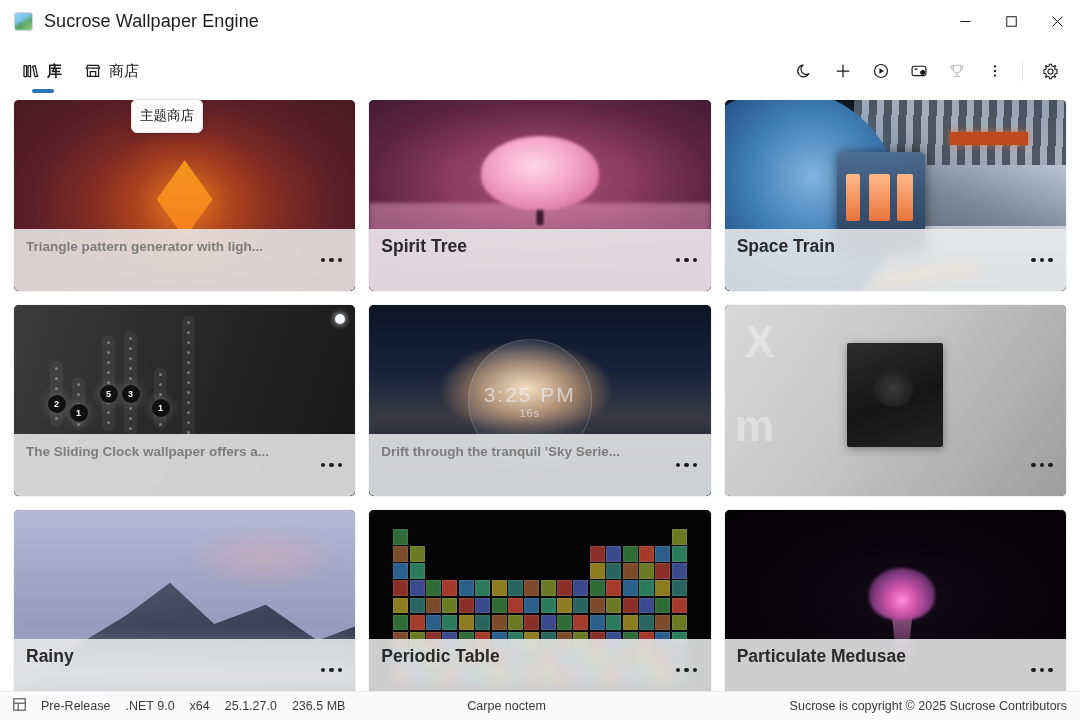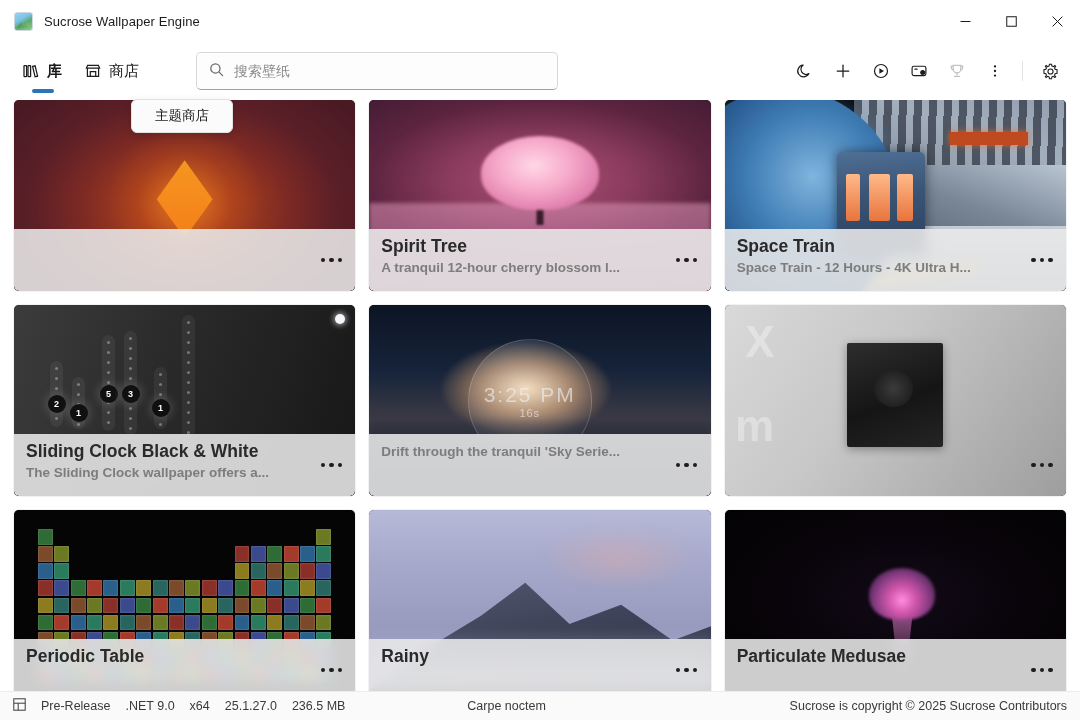--- a/index.html
+++ b/index.html
@@ -26,21 +26,21 @@
     width: 19px; height: 19px; border-radius: 3px;
     background: linear-gradient(150deg,#9ad1f2 0%,#7fc4ea 35%,#5aa86f 60%,#8fd07e 100%);
     border: 1px solid #cfd8de;
     position: relative; overflow: hidden;
   }
   .app-icon:after{
     content:""; position:absolute; left:2px; bottom:2px; width:14px; height:7px;
     background: linear-gradient(90deg,#4d8f5a,#7ec27a);
     clip-path: polygon(0 100%, 28% 30%, 52% 72%, 74% 18%, 100% 100%);
   }
-  .app-title { font-size: 13px; color: #1c1c1c; letter-spacing: .1px; }
+  .app-title { font-size: 18px; color: #1c1c1c; letter-spacing: .1px; }
 
   .tb-spacer { flex: 1; }
   .win-controls { display: flex; height: 42px; }
   .win-btn {
     width: 46px; height: 42px;
     display: flex; align-items: center; justify-content: center;
     cursor: default;
   }
   .win-btn svg { display: block; }
 
@@ -97,21 +97,21 @@
   .act-sep { width: 1px; height: 20px; background: #e2e2e2; margin: 0 7px; }
 
   
   .tooltip {
     position: absolute;
     left: 131px; top: 99px;
     background: #fbfbfb;
     border: 1px solid #e2e2e2;
     border-radius: 6px;
     box-shadow: 0 3px 9px rgba(0,0,0,.14);
-    padding: 7px 23px;
+    padding: 7px 8px;
     font-size: 13.5px;
     color: #191919;
     z-index: 60;
     white-space: nowrap;
   }
 
   
   .content {
     flex: 1;
     position: relative;
@@ -408,31 +408,20 @@
           <svg width="18" height="18" viewBox="0 0 18 18" fill="none" stroke="#1b1b1b" stroke-width="1.2">
             <path d="M2.4 6.2 L3.6 3.3 L14.4 3.3 L15.6 6.2 Z"></path>
             <path d="M3.4 6.2 L3.4 14.4 L14.6 14.4 L14.6 6.2"></path>
             <path d="M6.3 14.4 L6.3 9.6 L11.7 9.6 L11.7 14.4"></path>
           </svg>
         </span>
         <span class="nt-label">商店</span>
       </div>
     </div>
 
-    <div class="search-wrap">
-      <div class="searchbox">
-        <span>
-          <svg width="15" height="15" viewBox="0 0 15 15" fill="none" stroke="#6a6a6a" stroke-width="1.25">
-            <circle cx="6.4" cy="6.4" r="4.6"></circle>
-            <line x1="9.9" y1="9.9" x2="13.6" y2="13.6" stroke-linecap="round"></line>
-          </svg>
-        </span>
-        <input type="text" placeholder="搜索壁纸" style="">
-      </div>
-    </div>
 
     <div class="tb-actions">
       <div class="act">
         <svg width="18" height="18" viewBox="0 0 18 18" fill="none" stroke="#1b1b1b" stroke-width="1.2" stroke-linejoin="round">
           <path d="M12.9 11.6 A5.9 5.9 0 1 1 7.2 3.1 A4.7 4.7 0 0 0 12.9 11.6 Z"></path>
         </svg>
       </div>
       <div class="act">
         <svg width="18" height="18" viewBox="0 0 18 18" stroke="#1b1b1b" stroke-width="1.25" stroke-linecap="round">
           <line x1="9" y1="3.2" x2="9" y2="14.8"></line>
@@ -480,36 +469,36 @@
 
   <div class="tooltip">主题商店</div>
 
   <div class="content">
     <div class="grid" id="card-grid">
         <div class="card">
           <div class="thumb t-triangles">
             <div class="glow"></div>
           </div>
           <div class="card-footer">
+            <div class="card-desc">Triangle pattern generator with ligh...</div>
           </div>
           <div class="more-btn">
             <i></i>
             <i></i>
             <i></i>
           </div>
         </div>
         <div class="card">
           <div class="thumb t-spirit">
             <div class="water"></div>
             <div class="trunk"></div>
             <div class="tree"></div>
           </div>
           <div class="card-footer">
             <div class="card-title">Spirit Tree</div>
-            <div class="card-desc">A tranquil 12-hour cherry blossom l...</div>
           </div>
           <div class="more-btn">
             <i></i>
             <i></i>
             <i></i>
           </div>
         </div>
         <div class="card">
           <div class="thumb t-space">
             <div class="hall"></div>
@@ -519,21 +508,20 @@
             <div class="sign"></div>
             <div class="earth"></div>
             <div class="train">
               <div class="win1"></div>
               <div class="win2"></div>
               <div class="win3"></div>
             </div>
           </div>
           <div class="card-footer">
             <div class="card-title">Space Train</div>
-            <div class="card-desc">Space Train - 12 Hours - 4K Ultra H...</div>
           </div>
           <div class="more-btn">
             <i></i>
             <i></i>
             <i></i>
           </div>
         </div>
         <div class="card">
           <div class="thumb t-clock">
             <div class="col" style="left:36px;top:56px;height:66px"></div>
@@ -604,21 +592,20 @@
               <span></span>
               <span></span>
               <span></span>
               <span></span>
               <span></span>
               <span></span>
             </div>
           </div>
           <div class="applied-dot"></div>
           <div class="card-footer">
-            <div class="card-title">Sliding Clock Black &amp; White</div>
             <div class="card-desc">The Sliding Clock wallpaper offers a...</div>
           </div>
           <div class="more-btn">
             <i></i>
             <i></i>
             <i></i>
           </div>
         </div>
         <div class="card">
           <div class="thumb t-sky">
@@ -642,204 +629,204 @@
             <div class="ghost" style="left:3%;top:52%;">m</div>
             <div class="board"></div>
           </div>
           <div class="more-btn">
             <i></i>
             <i></i>
             <i></i>
           </div>
         </div>
         <div class="card">
-          <div class="thumb t-periodic">
-            <div class="ptable">
-              <i style="background:#2e6b35;box-shadow:inset 0 0 2px rgba(255,255,255,.35)"></i>
-              <i style="background:transparent"></i>
-              <i style="background:transparent"></i>
-              <i style="background:transparent"></i>
-              <i style="background:transparent"></i>
-              <i style="background:transparent"></i>
-              <i style="background:transparent"></i>
-              <i style="background:transparent"></i>
-              <i style="background:transparent"></i>
-              <i style="background:transparent"></i>
-              <i style="background:transparent"></i>
-              <i style="background:transparent"></i>
-              <i style="background:transparent"></i>
-              <i style="background:transparent"></i>
-              <i style="background:transparent"></i>
-              <i style="background:transparent"></i>
-              <i style="background:transparent"></i>
-              <i style="background:#6b7a22;box-shadow:inset 0 0 2px rgba(255,255,255,.35)"></i>
-              <i style="background:#7a4a2a;box-shadow:inset 0 0 2px rgba(255,255,255,.35)"></i>
-              <i style="background:#6b7a22;box-shadow:inset 0 0 2px rgba(255,255,255,.35)"></i>
-              <i style="background:transparent"></i>
-              <i style="background:transparent"></i>
-              <i style="background:transparent"></i>
-              <i style="background:transparent"></i>
-              <i style="background:transparent"></i>
-              <i style="background:transparent"></i>
-              <i style="background:transparent"></i>
-              <i style="background:transparent"></i>
-              <i style="background:transparent"></i>
-              <i style="background:transparent"></i>
-              <i style="background:#8a2f28;box-shadow:inset 0 0 2px rgba(255,255,255,.35)"></i>
-              <i style="background:#3a4a8c;box-shadow:inset 0 0 2px rgba(255,255,255,.35)"></i>
-              <i style="background:#2e6b35;box-shadow:inset 0 0 2px rgba(255,255,255,.35)"></i>
-              <i style="background:#a33a2a;box-shadow:inset 0 0 2px rgba(255,255,255,.35)"></i>
-              <i style="background:#2a5f8c;box-shadow:inset 0 0 2px rgba(255,255,255,.35)"></i>
-              <i style="background:#2a7a5e;box-shadow:inset 0 0 2px rgba(255,255,255,.35)"></i>
-              <i style="background:#2a5f8c;box-shadow:inset 0 0 2px rgba(255,255,255,.35)"></i>
-              <i style="background:#2a7a5e;box-shadow:inset 0 0 2px rgba(255,255,255,.35)"></i>
-              <i style="background:transparent"></i>
-              <i style="background:transparent"></i>
-              <i style="background:transparent"></i>
-              <i style="background:transparent"></i>
-              <i style="background:transparent"></i>
-              <i style="background:transparent"></i>
-              <i style="background:transparent"></i>
-              <i style="background:transparent"></i>
-              <i style="background:transparent"></i>
-              <i style="background:transparent"></i>
-              <i style="background:#8c7b1f;box-shadow:inset 0 0 2px rgba(255,255,255,.35)"></i>
-              <i style="background:#27655e;box-shadow:inset 0 0 2px rgba(255,255,255,.35)"></i>
-              <i style="background:#7a4a2a;box-shadow:inset 0 0 2px rgba(255,255,255,.35)"></i>
-              <i style="background:#6b7a22;box-shadow:inset 0 0 2px rgba(255,255,255,.35)"></i>
-              <i style="background:#8a2f28;box-shadow:inset 0 0 2px rgba(255,255,255,.35)"></i>
-              <i style="background:#3a4a8c;box-shadow:inset 0 0 2px rgba(255,255,255,.35)"></i>
-              <i style="background:#8a2f28;box-shadow:inset 0 0 2px rgba(255,255,255,.35)"></i>
-              <i style="background:#3a4a8c;box-shadow:inset 0 0 2px rgba(255,255,255,.35)"></i>
-              <i style="background:#2e6b35;box-shadow:inset 0 0 2px rgba(255,255,255,.35)"></i>
-              <i style="background:#a33a2a;box-shadow:inset 0 0 2px rgba(255,255,255,.35)"></i>
-              <i style="background:#2a5f8c;box-shadow:inset 0 0 2px rgba(255,255,255,.35)"></i>
-              <i style="background:#2a7a5e;box-shadow:inset 0 0 2px rgba(255,255,255,.35)"></i>
-              <i style="background:#8c7b1f;box-shadow:inset 0 0 2px rgba(255,255,255,.35)"></i>
-              <i style="background:#27655e;box-shadow:inset 0 0 2px rgba(255,255,255,.35)"></i>
-              <i style="background:#7a4a2a;box-shadow:inset 0 0 2px rgba(255,255,255,.35)"></i>
-              <i style="background:#6b7a22;box-shadow:inset 0 0 2px rgba(255,255,255,.35)"></i>
-              <i style="background:#8a2f28;box-shadow:inset 0 0 2px rgba(255,255,255,.35)"></i>
-              <i style="background:#3a4a8c;box-shadow:inset 0 0 2px rgba(255,255,255,.35)"></i>
-              <i style="background:#2e6b35;box-shadow:inset 0 0 2px rgba(255,255,255,.35)"></i>
-              <i style="background:#a33a2a;box-shadow:inset 0 0 2px rgba(255,255,255,.35)"></i>
-              <i style="background:#2a5f8c;box-shadow:inset 0 0 2px rgba(255,255,255,.35)"></i>
-              <i style="background:#2a7a5e;box-shadow:inset 0 0 2px rgba(255,255,255,.35)"></i>
-              <i style="background:#8c7b1f;box-shadow:inset 0 0 2px rgba(255,255,255,.35)"></i>
-              <i style="background:#27655e;box-shadow:inset 0 0 2px rgba(255,255,255,.35)"></i>
-              <i style="background:#8c7b1f;box-shadow:inset 0 0 2px rgba(255,255,255,.35)"></i>
-              <i style="background:#27655e;box-shadow:inset 0 0 2px rgba(255,255,255,.35)"></i>
-              <i style="background:#7a4a2a;box-shadow:inset 0 0 2px rgba(255,255,255,.35)"></i>
-              <i style="background:#6b7a22;box-shadow:inset 0 0 2px rgba(255,255,255,.35)"></i>
-              <i style="background:#8a2f28;box-shadow:inset 0 0 2px rgba(255,255,255,.35)"></i>
-              <i style="background:#3a4a8c;box-shadow:inset 0 0 2px rgba(255,255,255,.35)"></i>
-              <i style="background:#2e6b35;box-shadow:inset 0 0 2px rgba(255,255,255,.35)"></i>
-              <i style="background:#a33a2a;box-shadow:inset 0 0 2px rgba(255,255,255,.35)"></i>
-              <i style="background:#2a5f8c;box-shadow:inset 0 0 2px rgba(255,255,255,.35)"></i>
-              <i style="background:#2a7a5e;box-shadow:inset 0 0 2px rgba(255,255,255,.35)"></i>
-              <i style="background:#8c7b1f;box-shadow:inset 0 0 2px rgba(255,255,255,.35)"></i>
-              <i style="background:#27655e;box-shadow:inset 0 0 2px rgba(255,255,255,.35)"></i>
-              <i style="background:#7a4a2a;box-shadow:inset 0 0 2px rgba(255,255,255,.35)"></i>
-              <i style="background:#6b7a22;box-shadow:inset 0 0 2px rgba(255,255,255,.35)"></i>
-              <i style="background:#8a2f28;box-shadow:inset 0 0 2px rgba(255,255,255,.35)"></i>
-              <i style="background:#3a4a8c;box-shadow:inset 0 0 2px rgba(255,255,255,.35)"></i>
-              <i style="background:#2e6b35;box-shadow:inset 0 0 2px rgba(255,255,255,.35)"></i>
-              <i style="background:#a33a2a;box-shadow:inset 0 0 2px rgba(255,255,255,.35)"></i>
-              <i style="background:#2e6b35;box-shadow:inset 0 0 2px rgba(255,255,255,.35)"></i>
-              <i style="background:#a33a2a;box-shadow:inset 0 0 2px rgba(255,255,255,.35)"></i>
-              <i style="background:#2a5f8c;box-shadow:inset 0 0 2px rgba(255,255,255,.35)"></i>
-              <i style="background:#2a7a5e;box-shadow:inset 0 0 2px rgba(255,255,255,.35)"></i>
-              <i style="background:#8c7b1f;box-shadow:inset 0 0 2px rgba(255,255,255,.35)"></i>
-              <i style="background:#27655e;box-shadow:inset 0 0 2px rgba(255,255,255,.35)"></i>
-              <i style="background:#7a4a2a;box-shadow:inset 0 0 2px rgba(255,255,255,.35)"></i>
-              <i style="background:#6b7a22;box-shadow:inset 0 0 2px rgba(255,255,255,.35)"></i>
-              <i style="background:#8a2f28;box-shadow:inset 0 0 2px rgba(255,255,255,.35)"></i>
-              <i style="background:#3a4a8c;box-shadow:inset 0 0 2px rgba(255,255,255,.35)"></i>
-              <i style="background:#2e6b35;box-shadow:inset 0 0 2px rgba(255,255,255,.35)"></i>
-              <i style="background:#a33a2a;box-shadow:inset 0 0 2px rgba(255,255,255,.35)"></i>
-              <i style="background:#2a5f8c;box-shadow:inset 0 0 2px rgba(255,255,255,.35)"></i>
-              <i style="background:#2a7a5e;box-shadow:inset 0 0 2px rgba(255,255,255,.35)"></i>
-              <i style="background:#8c7b1f;box-shadow:inset 0 0 2px rgba(255,255,255,.35)"></i>
-              <i style="background:#27655e;box-shadow:inset 0 0 2px rgba(255,255,255,.35)"></i>
-              <i style="background:#7a4a2a;box-shadow:inset 0 0 2px rgba(255,255,255,.35)"></i>
-              <i style="background:#6b7a22;box-shadow:inset 0 0 2px rgba(255,255,255,.35)"></i>
-              <i style="background:#7a4a2a;box-shadow:inset 0 0 2px rgba(255,255,255,.35)"></i>
-              <i style="background:#6b7a22;box-shadow:inset 0 0 2px rgba(255,255,255,.35)"></i>
-              <i style="background:#8a2f28;box-shadow:inset 0 0 2px rgba(255,255,255,.35)"></i>
-              <i style="background:#3a4a8c;box-shadow:inset 0 0 2px rgba(255,255,255,.35)"></i>
-              <i style="background:#2e6b35;box-shadow:inset 0 0 2px rgba(255,255,255,.35)"></i>
-              <i style="background:#a33a2a;box-shadow:inset 0 0 2px rgba(255,255,255,.35)"></i>
-              <i style="background:#2a5f8c;box-shadow:inset 0 0 2px rgba(255,255,255,.35)"></i>
-              <i style="background:#2a7a5e;box-shadow:inset 0 0 2px rgba(255,255,255,.35)"></i>
-              <i style="background:#8c7b1f;box-shadow:inset 0 0 2px rgba(255,255,255,.35)"></i>
-              <i style="background:#27655e;box-shadow:inset 0 0 2px rgba(255,255,255,.35)"></i>
-              <i style="background:#7a4a2a;box-shadow:inset 0 0 2px rgba(255,255,255,.35)"></i>
-              <i style="background:#6b7a22;box-shadow:inset 0 0 2px rgba(255,255,255,.35)"></i>
-              <i style="background:#8a2f28;box-shadow:inset 0 0 2px rgba(255,255,255,.35)"></i>
-              <i style="background:#3a4a8c;box-shadow:inset 0 0 2px rgba(255,255,255,.35)"></i>
-              <i style="background:#2e6b35;box-shadow:inset 0 0 2px rgba(255,255,255,.35)"></i>
-              <i style="background:#a33a2a;box-shadow:inset 0 0 2px rgba(255,255,255,.35)"></i>
-              <i style="background:#2a5f8c;box-shadow:inset 0 0 2px rgba(255,255,255,.35)"></i>
-              <i style="background:#2a7a5e;box-shadow:inset 0 0 2px rgba(255,255,255,.35)"></i>
-              <i style="background:#2a5f8c;box-shadow:inset 0 0 2px rgba(255,255,255,.35)"></i>
-              <i style="background:#2a7a5e;box-shadow:inset 0 0 2px rgba(255,255,255,.35)"></i>
-              <i style="background:#8c7b1f;box-shadow:inset 0 0 2px rgba(255,255,255,.35)"></i>
-              <i style="background:#27655e;box-shadow:inset 0 0 2px rgba(255,255,255,.35)"></i>
-              <i style="background:#7a4a2a;box-shadow:inset 0 0 2px rgba(255,255,255,.35)"></i>
-              <i style="background:#6b7a22;box-shadow:inset 0 0 2px rgba(255,255,255,.35)"></i>
-              <i style="background:#8a2f28;box-shadow:inset 0 0 2px rgba(255,255,255,.35)"></i>
-              <i style="background:#3a4a8c;box-shadow:inset 0 0 2px rgba(255,255,255,.35)"></i>
-              <i style="background:#2e6b35;box-shadow:inset 0 0 2px rgba(255,255,255,.35)"></i>
-              <i style="background:#a33a2a;box-shadow:inset 0 0 2px rgba(255,255,255,.35)"></i>
-              <i style="background:#2a5f8c;box-shadow:inset 0 0 2px rgba(255,255,255,.35)"></i>
-              <i style="background:#2a7a5e;box-shadow:inset 0 0 2px rgba(255,255,255,.35)"></i>
-              <i style="background:#8c7b1f;box-shadow:inset 0 0 2px rgba(255,255,255,.35)"></i>
-              <i style="background:#27655e;box-shadow:inset 0 0 2px rgba(255,255,255,.35)"></i>
-              <i style="background:#7a4a2a;box-shadow:inset 0 0 2px rgba(255,255,255,.35)"></i>
-              <i style="background:#6b7a22;box-shadow:inset 0 0 2px rgba(255,255,255,.35)"></i>
-              <i style="background:#8a2f28;box-shadow:inset 0 0 2px rgba(255,255,255,.35)"></i>
-              <i style="background:#3a4a8c;box-shadow:inset 0 0 2px rgba(255,255,255,.35)"></i>
-              <i style="background:#8a2f28;box-shadow:inset 0 0 2px rgba(255,255,255,.35)"></i>
-              <i style="background:#3a4a8c;box-shadow:inset 0 0 2px rgba(255,255,255,.35)"></i>
-              <i style="background:#2e6b35;box-shadow:inset 0 0 2px rgba(255,255,255,.35)"></i>
-              <i style="background:#a33a2a;box-shadow:inset 0 0 2px rgba(255,255,255,.35)"></i>
-              <i style="background:#2a5f8c;box-shadow:inset 0 0 2px rgba(255,255,255,.35)"></i>
-              <i style="background:#2a7a5e;box-shadow:inset 0 0 2px rgba(255,255,255,.35)"></i>
-              <i style="background:#8c7b1f;box-shadow:inset 0 0 2px rgba(255,255,255,.35)"></i>
-              <i style="background:#27655e;box-shadow:inset 0 0 2px rgba(255,255,255,.35)"></i>
-              <i style="background:#7a4a2a;box-shadow:inset 0 0 2px rgba(255,255,255,.35)"></i>
-              <i style="background:#6b7a22;box-shadow:inset 0 0 2px rgba(255,255,255,.35)"></i>
-              <i style="background:#8a2f28;box-shadow:inset 0 0 2px rgba(255,255,255,.35)"></i>
-              <i style="background:#3a4a8c;box-shadow:inset 0 0 2px rgba(255,255,255,.35)"></i>
-              <i style="background:#2e6b35;box-shadow:inset 0 0 2px rgba(255,255,255,.35)"></i>
-              <i style="background:#a33a2a;box-shadow:inset 0 0 2px rgba(255,255,255,.35)"></i>
-              <i style="background:#2a5f8c;box-shadow:inset 0 0 2px rgba(255,255,255,.35)"></i>
-              <i style="background:#2a7a5e;box-shadow:inset 0 0 2px rgba(255,255,255,.35)"></i>
-              <i style="background:#8c7b1f;box-shadow:inset 0 0 2px rgba(255,255,255,.35)"></i>
-              <i style="background:#27655e;box-shadow:inset 0 0 2px rgba(255,255,255,.35)"></i>
-            </div>
-          </div>
-          <div class="card-footer">
-            <div class="card-title">Periodic Table</div>
-            <div class="card-desc"></div>
-          </div>
-          <div class="more-btn">
-            <i></i>
-            <i></i>
-            <i></i>
-          </div>
-        </div>
-        <div class="card">
           <div class="thumb t-rainy">
             <div class="blush"></div>
             <div class="peak"></div>
             <div class="mist"></div>
           </div>
           <div class="card-footer">
             <div class="card-title">Rainy</div>
+            <div class="card-desc"></div>
+          </div>
+          <div class="more-btn">
+            <i></i>
+            <i></i>
+            <i></i>
+          </div>
+        </div>
+        <div class="card">
+          <div class="thumb t-periodic">
+            <div class="ptable">
+              <i style="background:#2e6b35;box-shadow:inset 0 0 2px rgba(255,255,255,.35)"></i>
+              <i style="background:transparent"></i>
+              <i style="background:transparent"></i>
+              <i style="background:transparent"></i>
+              <i style="background:transparent"></i>
+              <i style="background:transparent"></i>
+              <i style="background:transparent"></i>
+              <i style="background:transparent"></i>
+              <i style="background:transparent"></i>
+              <i style="background:transparent"></i>
+              <i style="background:transparent"></i>
+              <i style="background:transparent"></i>
+              <i style="background:transparent"></i>
+              <i style="background:transparent"></i>
+              <i style="background:transparent"></i>
+              <i style="background:transparent"></i>
+              <i style="background:transparent"></i>
+              <i style="background:#6b7a22;box-shadow:inset 0 0 2px rgba(255,255,255,.35)"></i>
+              <i style="background:#7a4a2a;box-shadow:inset 0 0 2px rgba(255,255,255,.35)"></i>
+              <i style="background:#6b7a22;box-shadow:inset 0 0 2px rgba(255,255,255,.35)"></i>
+              <i style="background:transparent"></i>
+              <i style="background:transparent"></i>
+              <i style="background:transparent"></i>
+              <i style="background:transparent"></i>
+              <i style="background:transparent"></i>
+              <i style="background:transparent"></i>
+              <i style="background:transparent"></i>
+              <i style="background:transparent"></i>
+              <i style="background:transparent"></i>
+              <i style="background:transparent"></i>
+              <i style="background:#8a2f28;box-shadow:inset 0 0 2px rgba(255,255,255,.35)"></i>
+              <i style="background:#3a4a8c;box-shadow:inset 0 0 2px rgba(255,255,255,.35)"></i>
+              <i style="background:#2e6b35;box-shadow:inset 0 0 2px rgba(255,255,255,.35)"></i>
+              <i style="background:#a33a2a;box-shadow:inset 0 0 2px rgba(255,255,255,.35)"></i>
+              <i style="background:#2a5f8c;box-shadow:inset 0 0 2px rgba(255,255,255,.35)"></i>
+              <i style="background:#2a7a5e;box-shadow:inset 0 0 2px rgba(255,255,255,.35)"></i>
+              <i style="background:#2a5f8c;box-shadow:inset 0 0 2px rgba(255,255,255,.35)"></i>
+              <i style="background:#2a7a5e;box-shadow:inset 0 0 2px rgba(255,255,255,.35)"></i>
+              <i style="background:transparent"></i>
+              <i style="background:transparent"></i>
+              <i style="background:transparent"></i>
+              <i style="background:transparent"></i>
+              <i style="background:transparent"></i>
+              <i style="background:transparent"></i>
+              <i style="background:transparent"></i>
+              <i style="background:transparent"></i>
+              <i style="background:transparent"></i>
+              <i style="background:transparent"></i>
+              <i style="background:#8c7b1f;box-shadow:inset 0 0 2px rgba(255,255,255,.35)"></i>
+              <i style="background:#27655e;box-shadow:inset 0 0 2px rgba(255,255,255,.35)"></i>
+              <i style="background:#7a4a2a;box-shadow:inset 0 0 2px rgba(255,255,255,.35)"></i>
+              <i style="background:#6b7a22;box-shadow:inset 0 0 2px rgba(255,255,255,.35)"></i>
+              <i style="background:#8a2f28;box-shadow:inset 0 0 2px rgba(255,255,255,.35)"></i>
+              <i style="background:#3a4a8c;box-shadow:inset 0 0 2px rgba(255,255,255,.35)"></i>
+              <i style="background:#8a2f28;box-shadow:inset 0 0 2px rgba(255,255,255,.35)"></i>
+              <i style="background:#3a4a8c;box-shadow:inset 0 0 2px rgba(255,255,255,.35)"></i>
+              <i style="background:#2e6b35;box-shadow:inset 0 0 2px rgba(255,255,255,.35)"></i>
+              <i style="background:#a33a2a;box-shadow:inset 0 0 2px rgba(255,255,255,.35)"></i>
+              <i style="background:#2a5f8c;box-shadow:inset 0 0 2px rgba(255,255,255,.35)"></i>
+              <i style="background:#2a7a5e;box-shadow:inset 0 0 2px rgba(255,255,255,.35)"></i>
+              <i style="background:#8c7b1f;box-shadow:inset 0 0 2px rgba(255,255,255,.35)"></i>
+              <i style="background:#27655e;box-shadow:inset 0 0 2px rgba(255,255,255,.35)"></i>
+              <i style="background:#7a4a2a;box-shadow:inset 0 0 2px rgba(255,255,255,.35)"></i>
+              <i style="background:#6b7a22;box-shadow:inset 0 0 2px rgba(255,255,255,.35)"></i>
+              <i style="background:#8a2f28;box-shadow:inset 0 0 2px rgba(255,255,255,.35)"></i>
+              <i style="background:#3a4a8c;box-shadow:inset 0 0 2px rgba(255,255,255,.35)"></i>
+              <i style="background:#2e6b35;box-shadow:inset 0 0 2px rgba(255,255,255,.35)"></i>
+              <i style="background:#a33a2a;box-shadow:inset 0 0 2px rgba(255,255,255,.35)"></i>
+              <i style="background:#2a5f8c;box-shadow:inset 0 0 2px rgba(255,255,255,.35)"></i>
+              <i style="background:#2a7a5e;box-shadow:inset 0 0 2px rgba(255,255,255,.35)"></i>
+              <i style="background:#8c7b1f;box-shadow:inset 0 0 2px rgba(255,255,255,.35)"></i>
+              <i style="background:#27655e;box-shadow:inset 0 0 2px rgba(255,255,255,.35)"></i>
+              <i style="background:#8c7b1f;box-shadow:inset 0 0 2px rgba(255,255,255,.35)"></i>
+              <i style="background:#27655e;box-shadow:inset 0 0 2px rgba(255,255,255,.35)"></i>
+              <i style="background:#7a4a2a;box-shadow:inset 0 0 2px rgba(255,255,255,.35)"></i>
+              <i style="background:#6b7a22;box-shadow:inset 0 0 2px rgba(255,255,255,.35)"></i>
+              <i style="background:#8a2f28;box-shadow:inset 0 0 2px rgba(255,255,255,.35)"></i>
+              <i style="background:#3a4a8c;box-shadow:inset 0 0 2px rgba(255,255,255,.35)"></i>
+              <i style="background:#2e6b35;box-shadow:inset 0 0 2px rgba(255,255,255,.35)"></i>
+              <i style="background:#a33a2a;box-shadow:inset 0 0 2px rgba(255,255,255,.35)"></i>
+              <i style="background:#2a5f8c;box-shadow:inset 0 0 2px rgba(255,255,255,.35)"></i>
+              <i style="background:#2a7a5e;box-shadow:inset 0 0 2px rgba(255,255,255,.35)"></i>
+              <i style="background:#8c7b1f;box-shadow:inset 0 0 2px rgba(255,255,255,.35)"></i>
+              <i style="background:#27655e;box-shadow:inset 0 0 2px rgba(255,255,255,.35)"></i>
+              <i style="background:#7a4a2a;box-shadow:inset 0 0 2px rgba(255,255,255,.35)"></i>
+              <i style="background:#6b7a22;box-shadow:inset 0 0 2px rgba(255,255,255,.35)"></i>
+              <i style="background:#8a2f28;box-shadow:inset 0 0 2px rgba(255,255,255,.35)"></i>
+              <i style="background:#3a4a8c;box-shadow:inset 0 0 2px rgba(255,255,255,.35)"></i>
+              <i style="background:#2e6b35;box-shadow:inset 0 0 2px rgba(255,255,255,.35)"></i>
+              <i style="background:#a33a2a;box-shadow:inset 0 0 2px rgba(255,255,255,.35)"></i>
+              <i style="background:#2e6b35;box-shadow:inset 0 0 2px rgba(255,255,255,.35)"></i>
+              <i style="background:#a33a2a;box-shadow:inset 0 0 2px rgba(255,255,255,.35)"></i>
+              <i style="background:#2a5f8c;box-shadow:inset 0 0 2px rgba(255,255,255,.35)"></i>
+              <i style="background:#2a7a5e;box-shadow:inset 0 0 2px rgba(255,255,255,.35)"></i>
+              <i style="background:#8c7b1f;box-shadow:inset 0 0 2px rgba(255,255,255,.35)"></i>
+              <i style="background:#27655e;box-shadow:inset 0 0 2px rgba(255,255,255,.35)"></i>
+              <i style="background:#7a4a2a;box-shadow:inset 0 0 2px rgba(255,255,255,.35)"></i>
+              <i style="background:#6b7a22;box-shadow:inset 0 0 2px rgba(255,255,255,.35)"></i>
+              <i style="background:#8a2f28;box-shadow:inset 0 0 2px rgba(255,255,255,.35)"></i>
+              <i style="background:#3a4a8c;box-shadow:inset 0 0 2px rgba(255,255,255,.35)"></i>
+              <i style="background:#2e6b35;box-shadow:inset 0 0 2px rgba(255,255,255,.35)"></i>
+              <i style="background:#a33a2a;box-shadow:inset 0 0 2px rgba(255,255,255,.35)"></i>
+              <i style="background:#2a5f8c;box-shadow:inset 0 0 2px rgba(255,255,255,.35)"></i>
+              <i style="background:#2a7a5e;box-shadow:inset 0 0 2px rgba(255,255,255,.35)"></i>
+              <i style="background:#8c7b1f;box-shadow:inset 0 0 2px rgba(255,255,255,.35)"></i>
+              <i style="background:#27655e;box-shadow:inset 0 0 2px rgba(255,255,255,.35)"></i>
+              <i style="background:#7a4a2a;box-shadow:inset 0 0 2px rgba(255,255,255,.35)"></i>
+              <i style="background:#6b7a22;box-shadow:inset 0 0 2px rgba(255,255,255,.35)"></i>
+              <i style="background:#7a4a2a;box-shadow:inset 0 0 2px rgba(255,255,255,.35)"></i>
+              <i style="background:#6b7a22;box-shadow:inset 0 0 2px rgba(255,255,255,.35)"></i>
+              <i style="background:#8a2f28;box-shadow:inset 0 0 2px rgba(255,255,255,.35)"></i>
+              <i style="background:#3a4a8c;box-shadow:inset 0 0 2px rgba(255,255,255,.35)"></i>
+              <i style="background:#2e6b35;box-shadow:inset 0 0 2px rgba(255,255,255,.35)"></i>
+              <i style="background:#a33a2a;box-shadow:inset 0 0 2px rgba(255,255,255,.35)"></i>
+              <i style="background:#2a5f8c;box-shadow:inset 0 0 2px rgba(255,255,255,.35)"></i>
+              <i style="background:#2a7a5e;box-shadow:inset 0 0 2px rgba(255,255,255,.35)"></i>
+              <i style="background:#8c7b1f;box-shadow:inset 0 0 2px rgba(255,255,255,.35)"></i>
+              <i style="background:#27655e;box-shadow:inset 0 0 2px rgba(255,255,255,.35)"></i>
+              <i style="background:#7a4a2a;box-shadow:inset 0 0 2px rgba(255,255,255,.35)"></i>
+              <i style="background:#6b7a22;box-shadow:inset 0 0 2px rgba(255,255,255,.35)"></i>
+              <i style="background:#8a2f28;box-shadow:inset 0 0 2px rgba(255,255,255,.35)"></i>
+              <i style="background:#3a4a8c;box-shadow:inset 0 0 2px rgba(255,255,255,.35)"></i>
+              <i style="background:#2e6b35;box-shadow:inset 0 0 2px rgba(255,255,255,.35)"></i>
+              <i style="background:#a33a2a;box-shadow:inset 0 0 2px rgba(255,255,255,.35)"></i>
+              <i style="background:#2a5f8c;box-shadow:inset 0 0 2px rgba(255,255,255,.35)"></i>
+              <i style="background:#2a7a5e;box-shadow:inset 0 0 2px rgba(255,255,255,.35)"></i>
+              <i style="background:#2a5f8c;box-shadow:inset 0 0 2px rgba(255,255,255,.35)"></i>
+              <i style="background:#2a7a5e;box-shadow:inset 0 0 2px rgba(255,255,255,.35)"></i>
+              <i style="background:#8c7b1f;box-shadow:inset 0 0 2px rgba(255,255,255,.35)"></i>
+              <i style="background:#27655e;box-shadow:inset 0 0 2px rgba(255,255,255,.35)"></i>
+              <i style="background:#7a4a2a;box-shadow:inset 0 0 2px rgba(255,255,255,.35)"></i>
+              <i style="background:#6b7a22;box-shadow:inset 0 0 2px rgba(255,255,255,.35)"></i>
+              <i style="background:#8a2f28;box-shadow:inset 0 0 2px rgba(255,255,255,.35)"></i>
+              <i style="background:#3a4a8c;box-shadow:inset 0 0 2px rgba(255,255,255,.35)"></i>
+              <i style="background:#2e6b35;box-shadow:inset 0 0 2px rgba(255,255,255,.35)"></i>
+              <i style="background:#a33a2a;box-shadow:inset 0 0 2px rgba(255,255,255,.35)"></i>
+              <i style="background:#2a5f8c;box-shadow:inset 0 0 2px rgba(255,255,255,.35)"></i>
+              <i style="background:#2a7a5e;box-shadow:inset 0 0 2px rgba(255,255,255,.35)"></i>
+              <i style="background:#8c7b1f;box-shadow:inset 0 0 2px rgba(255,255,255,.35)"></i>
+              <i style="background:#27655e;box-shadow:inset 0 0 2px rgba(255,255,255,.35)"></i>
+              <i style="background:#7a4a2a;box-shadow:inset 0 0 2px rgba(255,255,255,.35)"></i>
+              <i style="background:#6b7a22;box-shadow:inset 0 0 2px rgba(255,255,255,.35)"></i>
+              <i style="background:#8a2f28;box-shadow:inset 0 0 2px rgba(255,255,255,.35)"></i>
+              <i style="background:#3a4a8c;box-shadow:inset 0 0 2px rgba(255,255,255,.35)"></i>
+              <i style="background:#8a2f28;box-shadow:inset 0 0 2px rgba(255,255,255,.35)"></i>
+              <i style="background:#3a4a8c;box-shadow:inset 0 0 2px rgba(255,255,255,.35)"></i>
+              <i style="background:#2e6b35;box-shadow:inset 0 0 2px rgba(255,255,255,.35)"></i>
+              <i style="background:#a33a2a;box-shadow:inset 0 0 2px rgba(255,255,255,.35)"></i>
+              <i style="background:#2a5f8c;box-shadow:inset 0 0 2px rgba(255,255,255,.35)"></i>
+              <i style="background:#2a7a5e;box-shadow:inset 0 0 2px rgba(255,255,255,.35)"></i>
+              <i style="background:#8c7b1f;box-shadow:inset 0 0 2px rgba(255,255,255,.35)"></i>
+              <i style="background:#27655e;box-shadow:inset 0 0 2px rgba(255,255,255,.35)"></i>
+              <i style="background:#7a4a2a;box-shadow:inset 0 0 2px rgba(255,255,255,.35)"></i>
+              <i style="background:#6b7a22;box-shadow:inset 0 0 2px rgba(255,255,255,.35)"></i>
+              <i style="background:#8a2f28;box-shadow:inset 0 0 2px rgba(255,255,255,.35)"></i>
+              <i style="background:#3a4a8c;box-shadow:inset 0 0 2px rgba(255,255,255,.35)"></i>
+              <i style="background:#2e6b35;box-shadow:inset 0 0 2px rgba(255,255,255,.35)"></i>
+              <i style="background:#a33a2a;box-shadow:inset 0 0 2px rgba(255,255,255,.35)"></i>
+              <i style="background:#2a5f8c;box-shadow:inset 0 0 2px rgba(255,255,255,.35)"></i>
+              <i style="background:#2a7a5e;box-shadow:inset 0 0 2px rgba(255,255,255,.35)"></i>
+              <i style="background:#8c7b1f;box-shadow:inset 0 0 2px rgba(255,255,255,.35)"></i>
+              <i style="background:#27655e;box-shadow:inset 0 0 2px rgba(255,255,255,.35)"></i>
+            </div>
+          </div>
+          <div class="card-footer">
+            <div class="card-title">Periodic Table</div>
             <div class="card-desc"></div>
           </div>
           <div class="more-btn">
             <i></i>
             <i></i>
             <i></i>
           </div>
         </div>
         <div class="card">
           <div class="thumb t-medusa">

